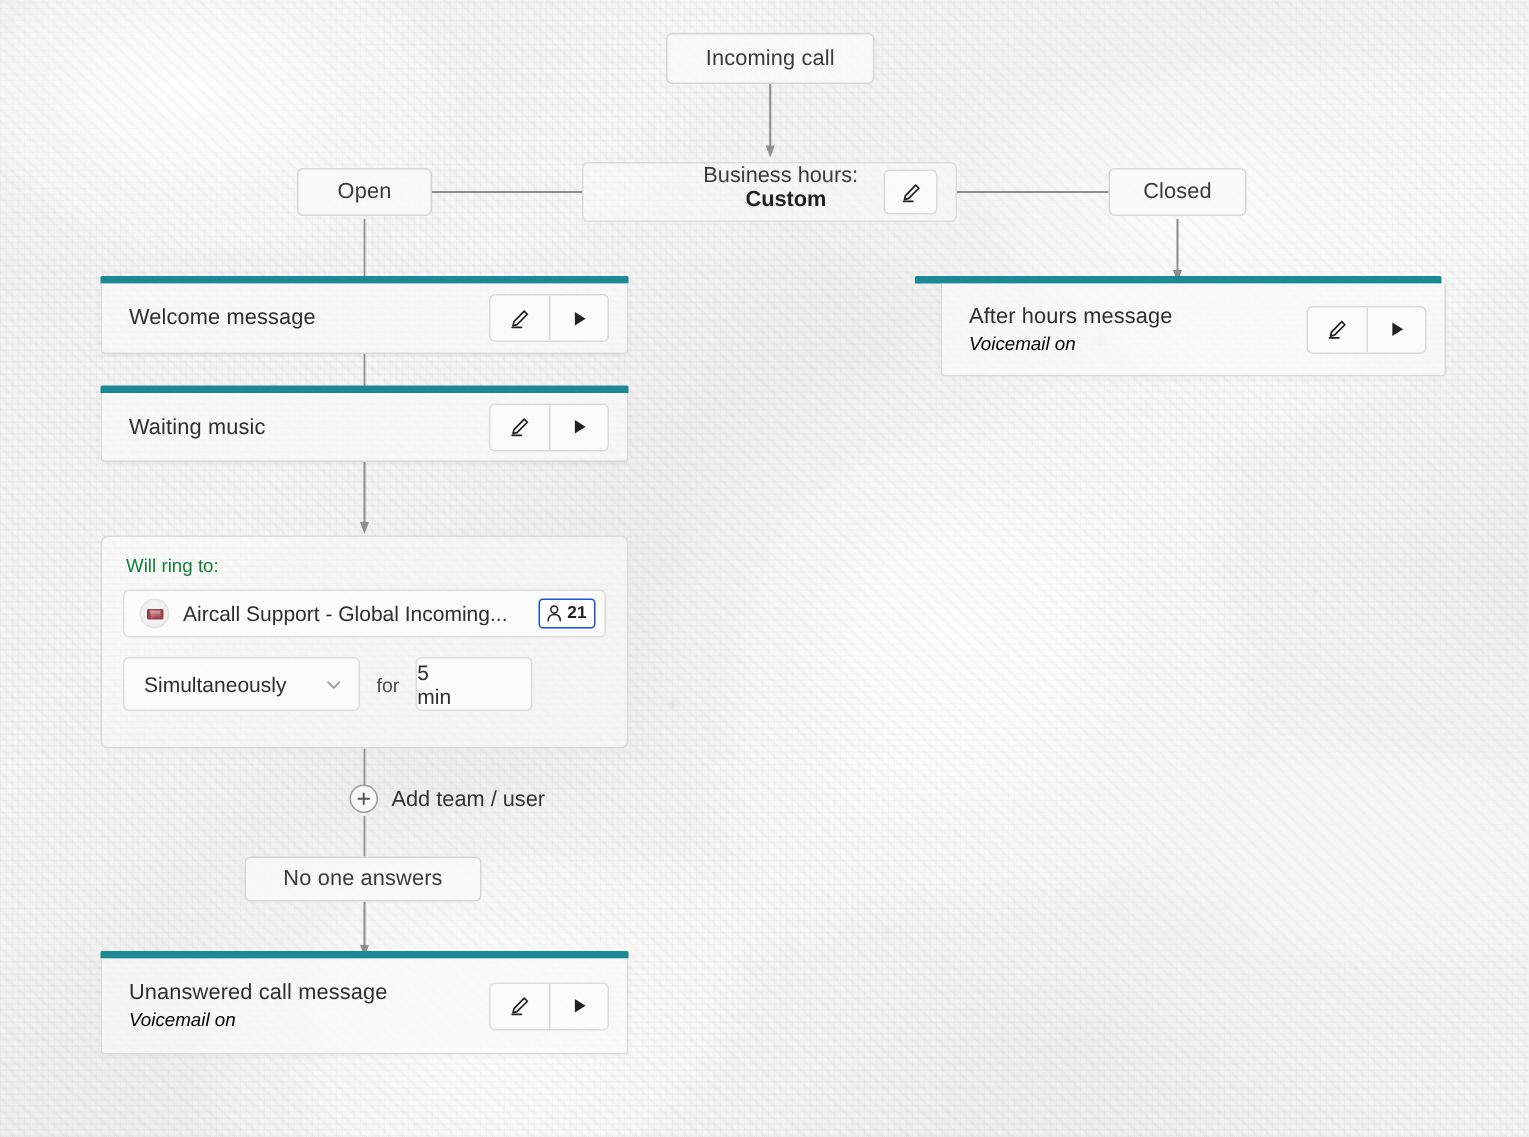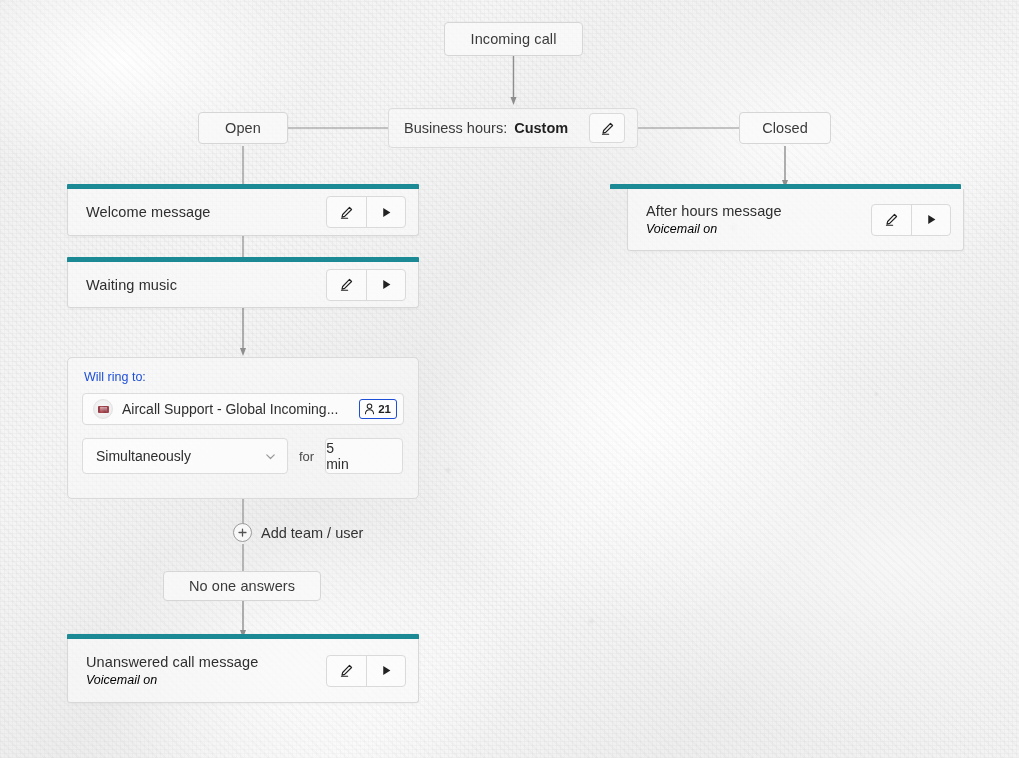--- a/index.html
+++ b/index.html
@@ -84,20 +84,21 @@
   #business-hours {
     left: 388px; top: 108px;
     width: 250px; height: 40px;
     background: rgba(250,250,250,.55);
     border: 1px solid #dcdcdc;
     border-radius: 4px;
     display: flex;
     align-items: center;
     padding-left: 15px;
     z-index: 3;
+    flex-direction: column;
   }
   #business-hours .bh-label {
     font-size: 14.5px;
     color: #3a3a3a;
   }
   #business-hours .bh-value {
     font-size: 14.5px;
     color: #1f1f1f;
     font-weight: bold;
     margin-left: 7px;
@@ -187,21 +188,21 @@
     left: 67px; top: 357px;
     width: 352px; height: 142px;
     background: rgba(250,250,250,.58);
     border: 1px solid #dadada;
     border-radius: 5px;
     padding: 12px 14px;
     z-index: 2;
   }
   #ring-panel .ring-label {
     font-size: 12.5px;
-    color: #1d4ed8;
+    color: #15803d;
     margin-bottom: 9px;
     padding-left: 2px;
   }
   .team-row {
     height: 32px;
     background: rgba(253,253,253,.82);
     border: 1px solid #dcdcdc;
     border-radius: 4px;
     display: flex;
     align-items: center;
@@ -269,21 +270,21 @@
     display: flex;
     align-items: center;
     justify-content: space-between;
     padding: 0 10px 0 13px;
     cursor: pointer;
   }
   .select-box .sel-val {
     font-size: 14px;
     color: #2e2e2e;
   }
-  #strategy-select { width: 206px; }
+  #strategy-select { width: 158px; }
   #duration-select { width: 78px; padding: 0 7px 0 0; gap: 48px; }
   .for-label {
     font-size: 13px;
     color: #4a4a4a;
     margin: 0 11px;
   }
 
   
   #add-team-row {
     position: absolute;

